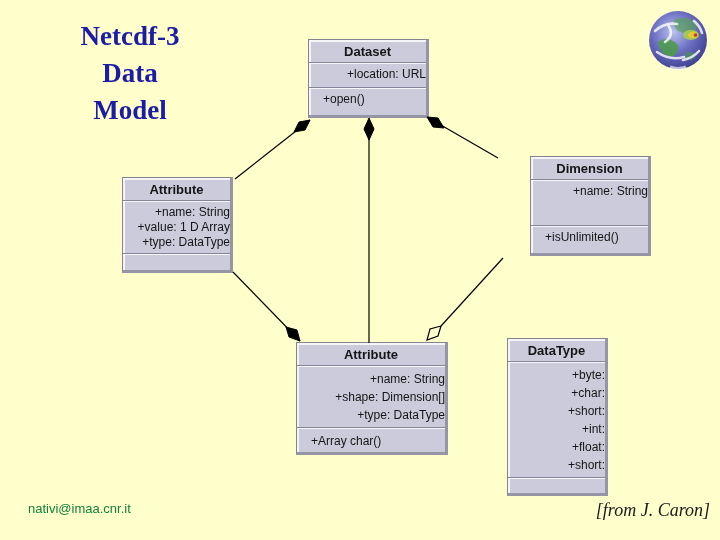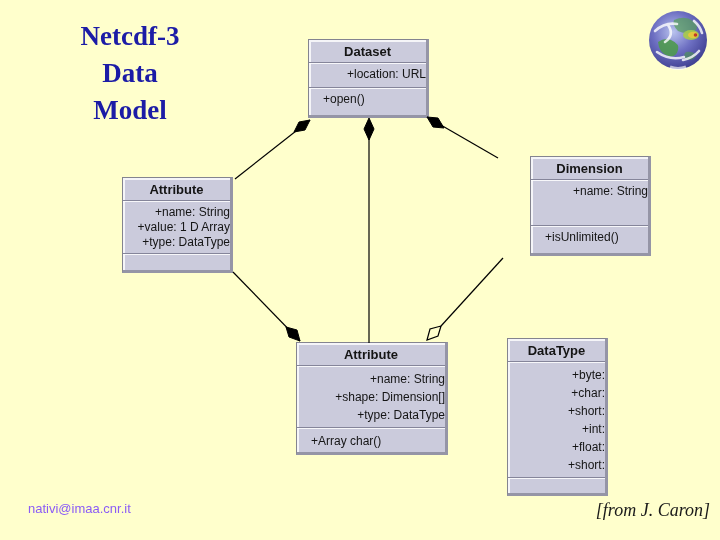--- a/index.html
+++ b/index.html
@@ -33,21 +33,21 @@
   #box-dataset  {left:308px;top:39px; width:121px;height:79px;}
   #box-attribute{left:122px;top:177px;width:111px;height:96px;}
   #box-dimension{left:497px;top:156px;width:121px;height:100px;margin-left:33px;}
   #box-variable {left:296px;top:342px;width:152px;height:113px;}
   #box-datatype {left:507px;top:338px;width:101px;height:158px;}
 
   
   .edges{position:absolute;left:0;top:0;width:720px;height:540px;pointer-events:none;z-index:5;}
 
   
-  .footer-email{position:absolute;left:28px;top:501px;font-size:13px;color:#8b5cf6;}
+  .footer-email{position:absolute;left:28px;top:501px;font-size:13px;color:#15803d;}
   .footer-attribution{position:absolute;right:10px;top:500px;font-size:18px;color:#1a1a1a;
                       font-family:"Liberation Serif",serif;font-style:italic;}
 </style>
 </head>
 <body>
 
 <div class="slide">
 
   <div class="title">
     <div>Netcdf-3</div>

